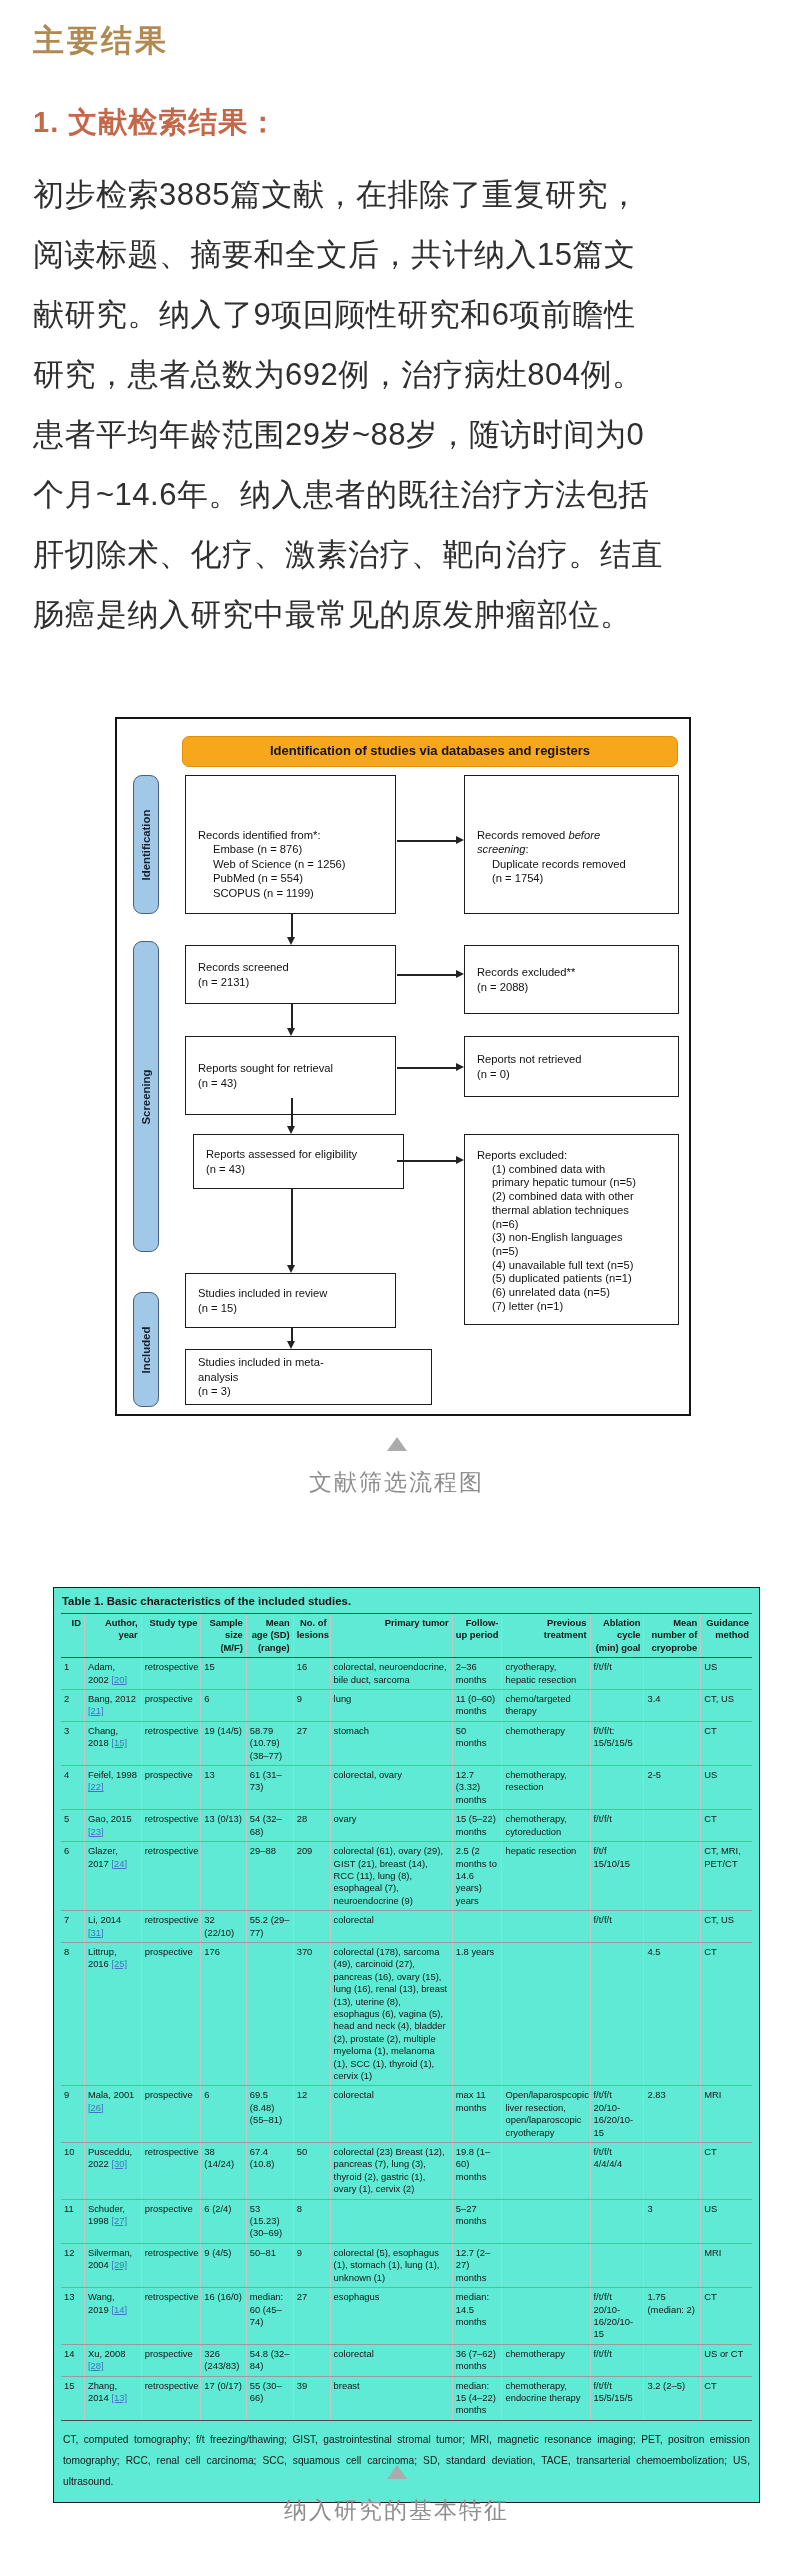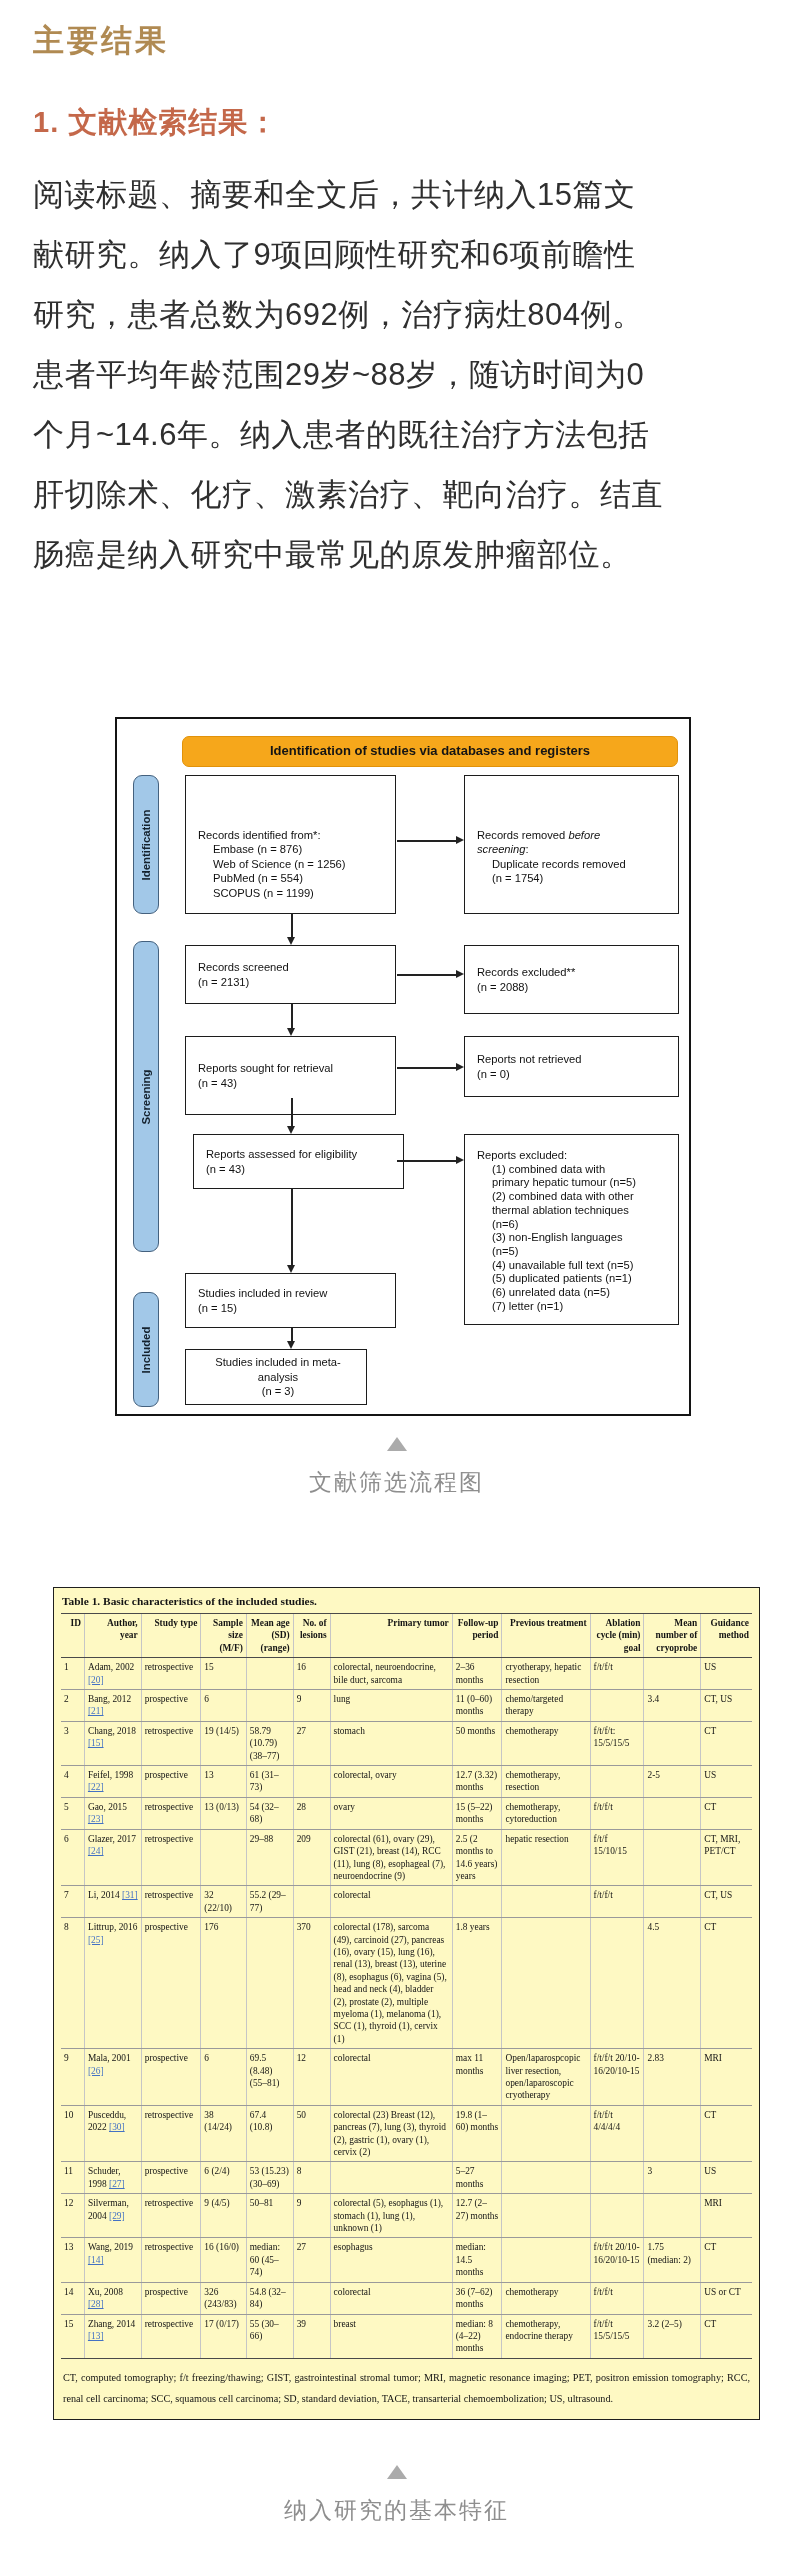--- a/index.html
+++ b/index.html
@@ -30,40 +30,41 @@
   .varrowhead{width:0;height:0;border-left:4.5px solid transparent;border-right:4.5px solid transparent;border-top:8px solid #222;}
   .hline{height:1.6px;background:#222;}
   .harrowhead{width:0;height:0;border-top:4.5px solid transparent;border-bottom:4.5px solid transparent;border-left:8px solid #222;}
 
   
   .caption-arrow{width:0;height:0;border-left:10px solid transparent;border-right:10px solid transparent;
     border-bottom:14px solid #ababab;left:50%;transform:translateX(-50%);}
   .caption-text{width:100%;text-align:center;font-size:23px;color:#8e8e8e;letter-spacing:2px;}
 
   
-  #table-box{left:53px;top:1587px;width:707px;border:1.6px solid #1f1f1f;background:#fef9c3;box-sizing:border-box;
-    padding:5px 7px 10px 7px;font-family:Liberation Serif, serif;color:#141414;}
+  #table-box{left:53px;top:1587px;width:707px;border:1.6px solid #1f1f1f;background:#5eead4;box-sizing:border-box;
+    padding:5px 7px 10px 7px;font-family:Liberation Sans, sans-serif;color:#141414;}
   #table-title{font-size:11.4px;font-weight:bold;padding:2px 1px 6px 1px;}
   table.data{width:100%;border-collapse:collapse;table-layout:fixed;font-size:9.4px;line-height:1.32;}
   table.data th{font-weight:bold;text-align:right;vertical-align:top;padding:3px 3px;
     border-top:1.6px solid #4a4a4a;border-bottom:1.6px solid #4a4a4a;border-left:1px solid #c6c6c6;}
   table.data td{vertical-align:top;padding:3px 3px;border-bottom:1px solid #9a9a9a;border-left:1px solid #c6c6c6;}
   table.data th:first-child,table.data td:first-child{border-left:none;}
   table.data tr:last-child td{border-bottom:1.6px solid #4a4a4a;}
   .cite{color:#4472c4;text-decoration:underline;}
   #table-footnote{font-size:10.2px;line-height:21px;text-align:justify;padding:8px 2px 0 2px;}
 </style>
 </head>
 <body>
 
 <div id="canvas">
 
   <div class="abs" id="main-title">主要结果</div>
   <div class="abs" id="section-heading">1. 文献检索结果：</div>
   <div class="abs" id="paragraph">
+      <div class="pline">初步检索3885篇文献，在排除了重复研究，</div>
       <div class="pline">阅读标题、摘要和全文后，共计纳入15篇文</div>
       <div class="pline">献研究。纳入了9项回顾性研究和6项前瞻性</div>
       <div class="pline">研究，患者总数为692例，治疗病灶804例。</div>
       <div class="pline">患者平均年龄范围29岁~88岁，随访时间为0</div>
       <div class="pline">个月~14.6年。纳入患者的既往治疗方法包括</div>
       <div class="pline">肝切除术、化疗、激素治疗、靶向治疗。结直</div>
       <div class="pline">肠癌是纳入研究中最常见的原发肿瘤部位。</div>
     </div>
 
   <div class="abs" id="flowchart">
@@ -96,21 +97,21 @@
           <div>(n = 43)</div>
         </div>
         <div class="abs fbox" style="left: 76px; top: 415px; width: 211px; height: 55px;">
           <div>Reports assessed for eligibility</div>
           <div>(n = 43)</div>
         </div>
         <div class="abs fbox" style="left: 68px; top: 554px; width: 211px; height: 55px;">
           <div>Studies included in review</div>
           <div>(n = 15)</div>
         </div>
-        <div class="abs fbox" style="left: 68px; top: 630px; width: 182px; height: 56px; align-items: center;">
+        <div class="abs fbox" style="left: 68px; top: 630px; width: 247px; height: 56px;">
           <div>Studies included in meta-</div>
           <div>analysis</div>
           <div>(n = 3)</div>
         </div>
         <div class="abs fbox low" style="left: 347px; top: 56px; width: 215px; height: 139px;">
           <div>Records removed <i>before</i></div>
           <div><i>screening</i>:</div>
           <div class="ind">Duplicate records removed</div>
           <div class="ind">(n = 1754)</div>
         </div>
@@ -393,21 +394,21 @@
             <td>US or CT</td>
           </tr>
           <tr>
             <td>15</td>
             <td>Zhang, 2014 <span class="cite">[13]</span></td>
             <td>retrospective</td>
             <td>17 (0/17)</td>
             <td>55 (30–66)</td>
             <td>39</td>
             <td>breast</td>
-            <td>median: 8 (4–22) months</td>
+            <td>median: 15 (4–22) months</td>
             <td>chemotherapy, endocrine therapy</td>
             <td>f/t/f/t 15/5/15/5</td>
             <td>3.2 (2–5)</td>
             <td>CT</td>
           </tr>
         </tbody>
     </table>
     <div id="table-footnote">CT, computed tomography; f/t freezing/thawing; GIST, gastrointestinal stromal tumor; MRI, magnetic resonance imaging; PET, positron emission tomography; RCC, renal cell carcinoma; SCC, squamous cell carcinoma; SD, standard deviation, TACE, transarterial chemoembolization; US, ultrasound.</div>
   </div>
 

